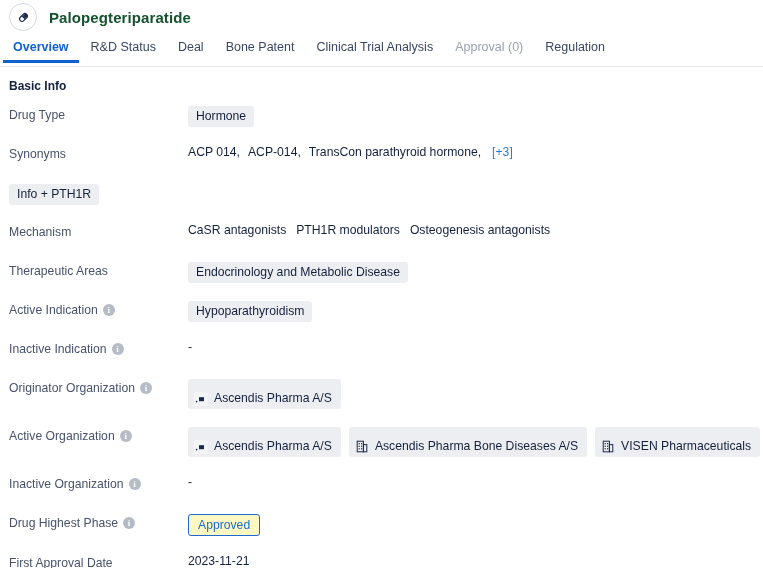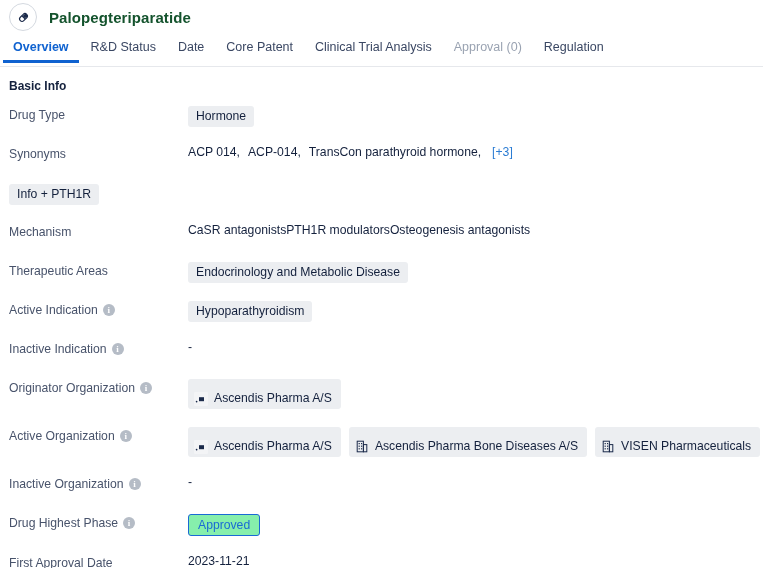--- a/index.html
+++ b/index.html
@@ -179,38 +179,38 @@
 
   .plain-text {
     font-size: 12.2px;
     color: #14213d;
     white-space: nowrap;
   }
   .plain-text.dash { color: #14213d; }
 
   .mech-list {
     display: flex;
-    gap: 0;
+    gap: 10px;
     flex-wrap: wrap;
   }
 
   .link {
     color: #2b7cd3;
     font-size: 12.2px;
     cursor: pointer;
     margin-left: 3px;
   }
 
   .badge-outline {
     display: inline-flex;
     align-items: center;
     border: 1px solid #1a6ad4;
     border-radius: 3px;
     color: #1a6ad4;
-    background: #86efac;
+    background: #fef9c3;
     font-size: 12.2px;
     padding: 3px 9px;
     line-height: 14px;
     cursor: pointer;
   }
 
   .syn-text { white-space: nowrap; }
 </style>
 </head>
 <body>
@@ -224,22 +224,22 @@
         <path d="M8.4 6.2 h3.2 a2 2 0 0 1 0 3.6 h-3.2 z" fill="#1b2a4a"></path>
       </g>
     </svg>
   </div>
   <div class="drug-title">Palopegteriparatide</div>
 </div>
 
 <div class="tabbar">
   <div class="tab active">Overview</div>
   <div class="tab">R&amp;D Status</div>
-  <div class="tab">Date</div>
-  <div class="tab">Core Patent</div>
+  <div class="tab">Deal</div>
+  <div class="tab">Bone Patent</div>
   <div class="tab">Clinical Trial Analysis</div>
   <div class="tab disabled">Approval (0)</div>
   <div class="tab">Regulation</div>
 </div>
 
 <div class="content">
 
   <div class="section-title">Basic Info</div>
 
   <div class="row">

